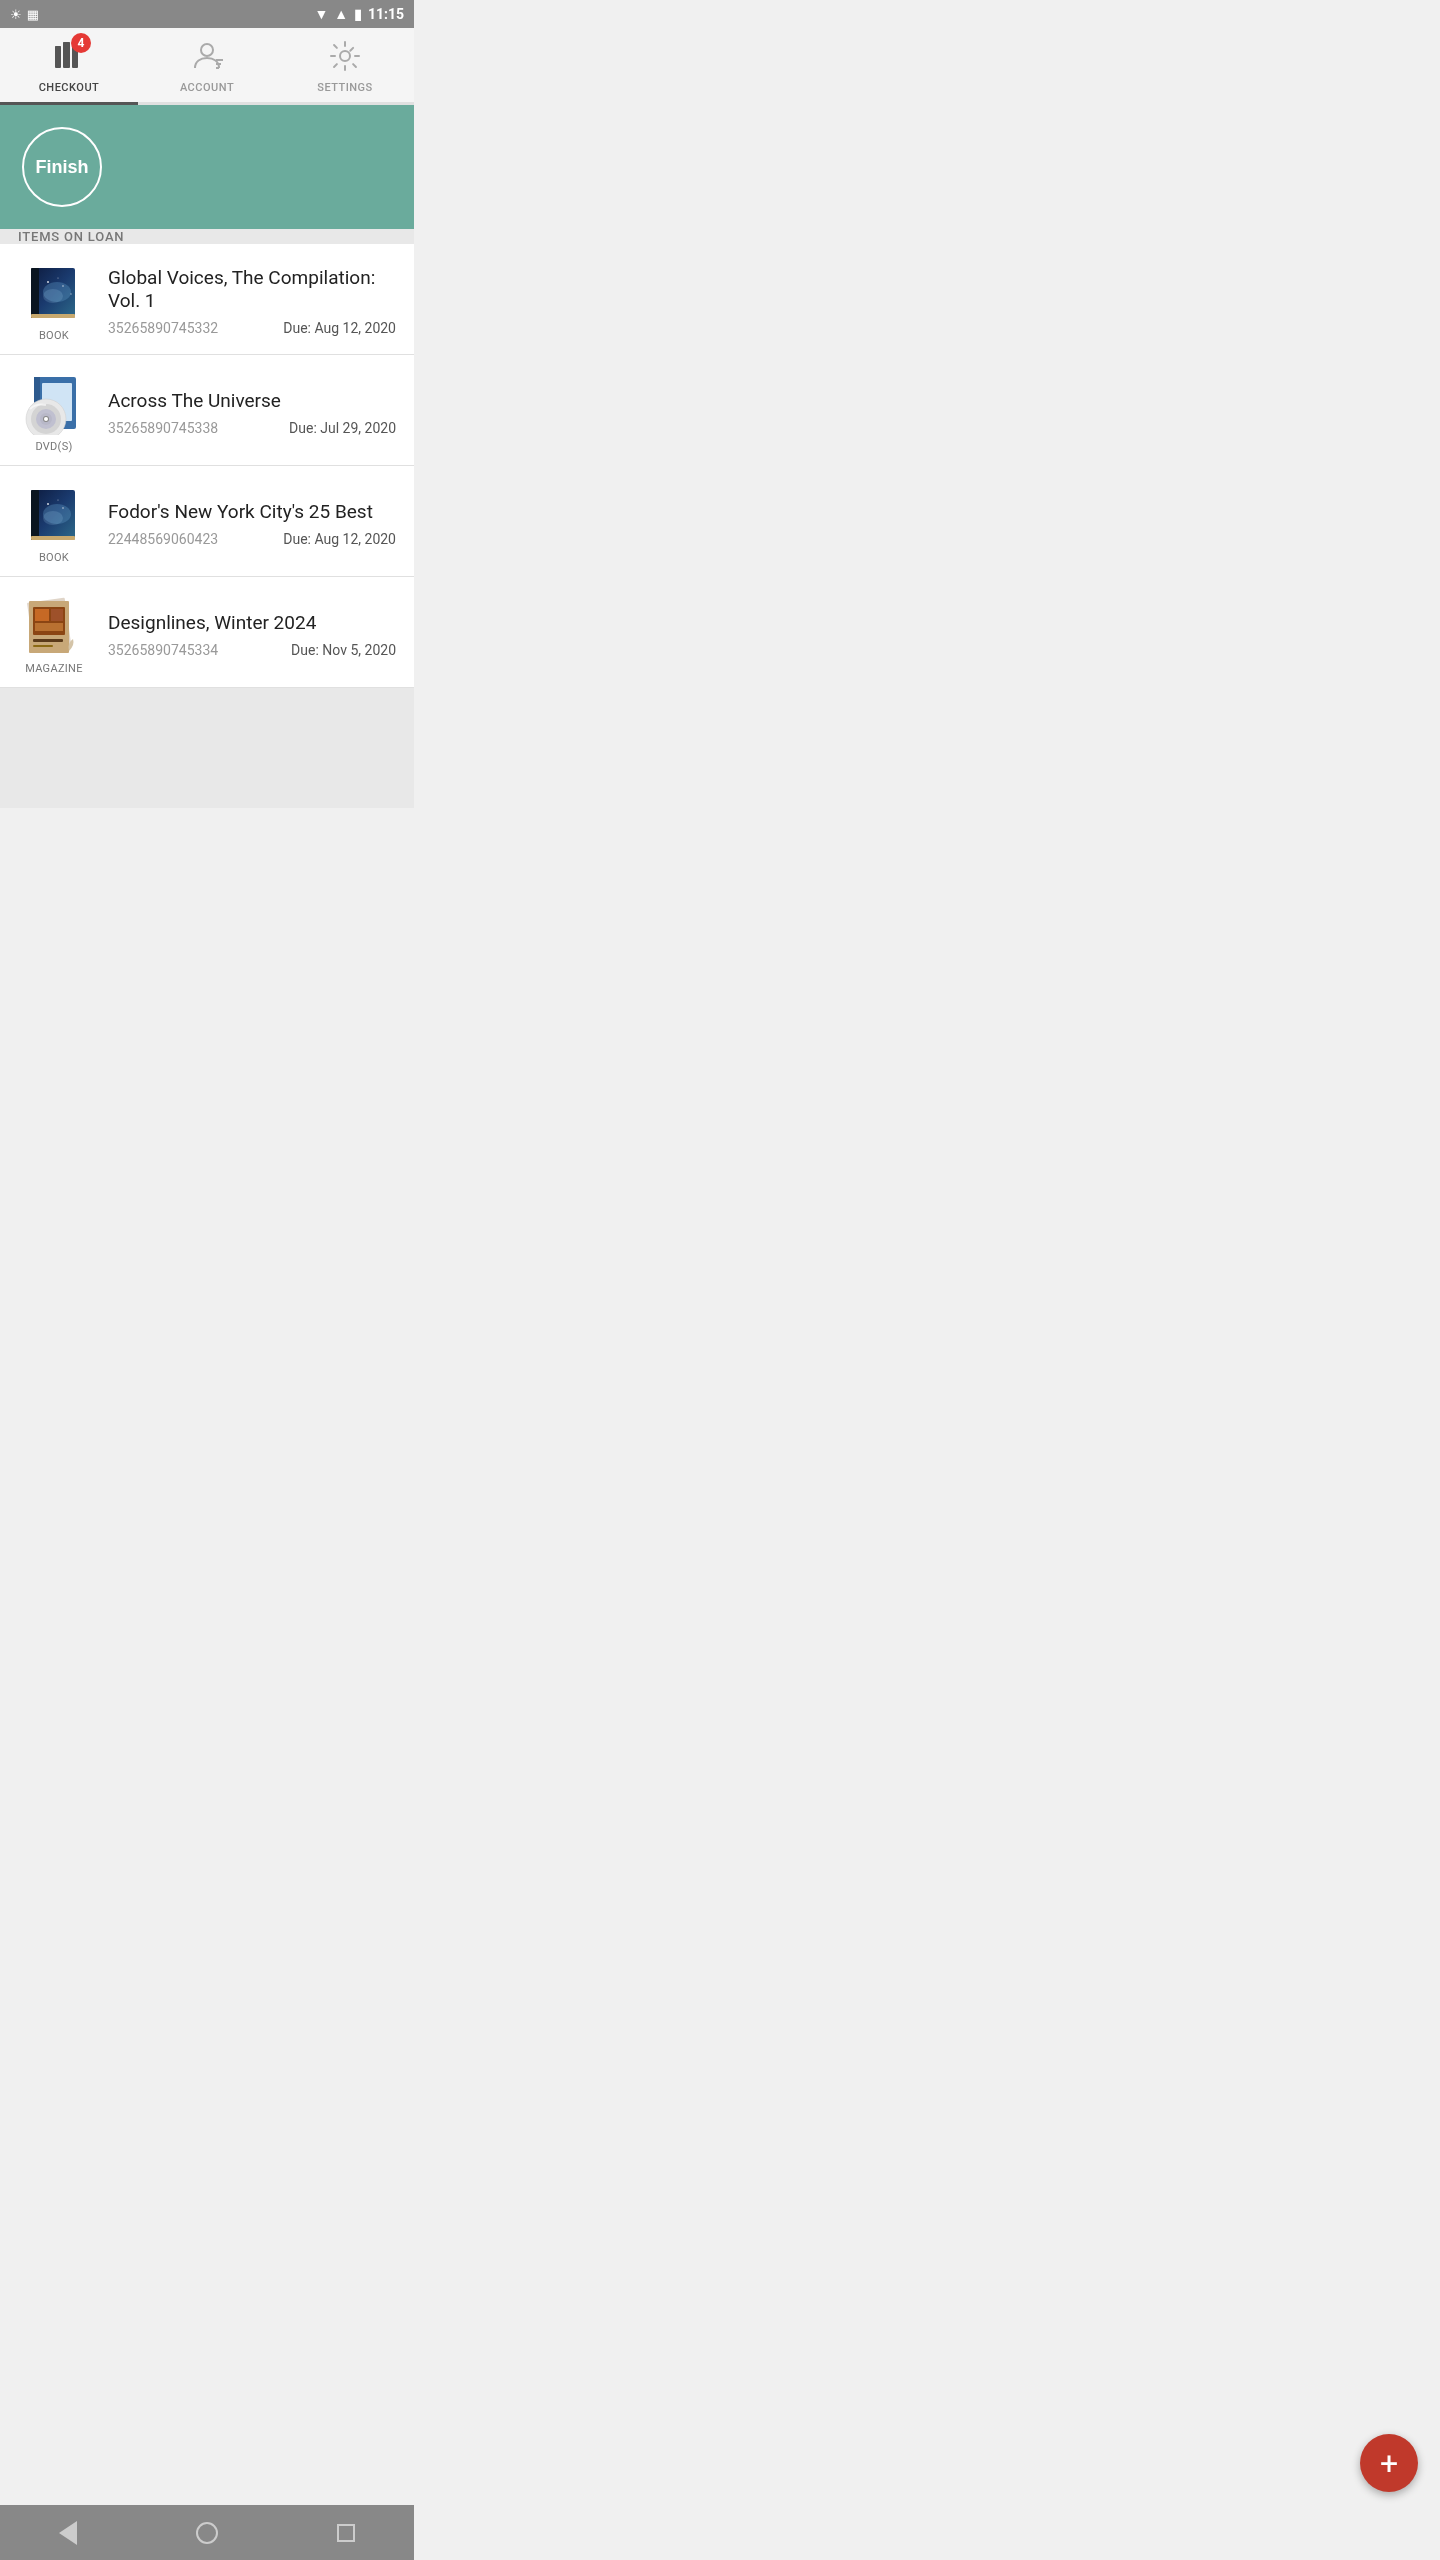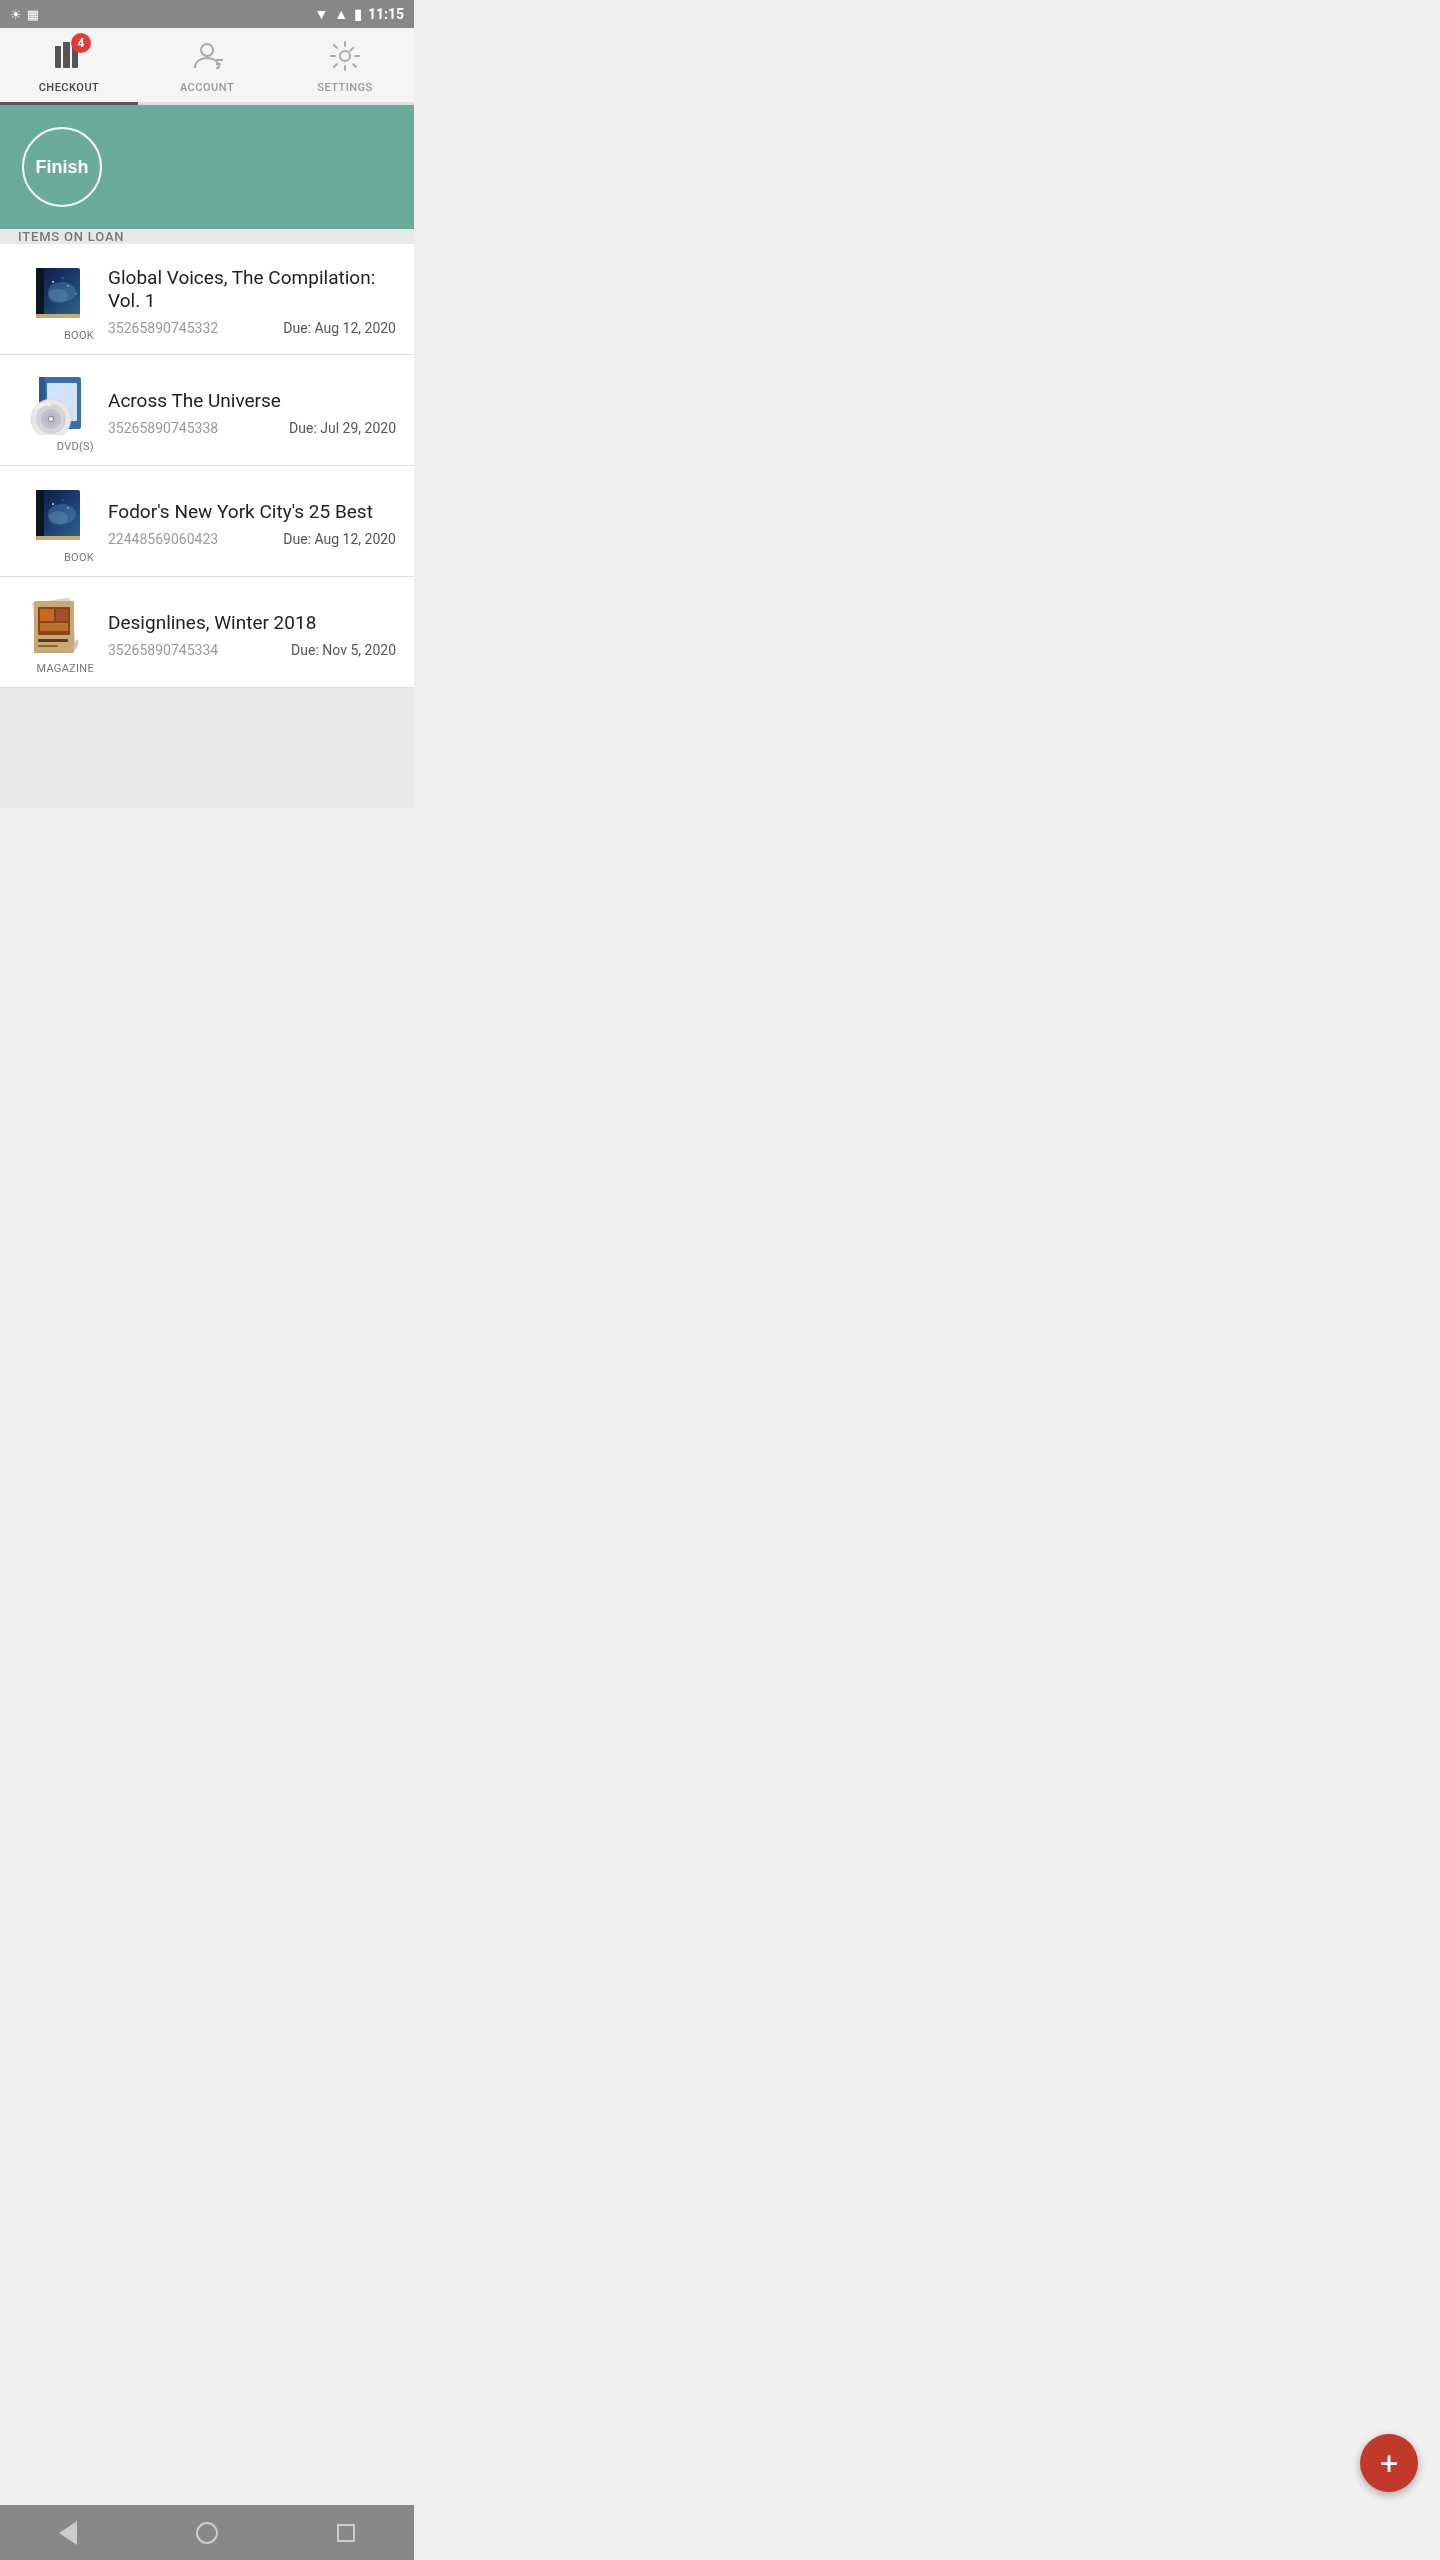--- a/index.html
+++ b/index.html
@@ -128,21 +128,21 @@
     .item-row {
       display: flex;
       align-items: center;
       padding: 16px 18px 12px 14px;
       border-bottom: 1px solid #e0e0e0;
       gap: 14px;
     }
     .item-media {
       display: flex;
       flex-direction: column;
-      align-items: flex-end;
+      align-items: center;
       width: 80px;
       flex-shrink: 0;
     }
     .item-icon-wrap {
       width: 70px;
       height: 65px;
       display: flex;
       align-items: center;
       justify-content: center;
     }
@@ -423,21 +423,21 @@
 
           <rect x="10" y="46" width="30" height="3" rx="1" fill="#5a3a1a"></rect>
           <rect x="10" y="52" width="20" height="2" rx="1" fill="#8b6914"></rect>
 
           <path d="M46 58 Q52 52 50 46 Q44 50 46 58Z" fill="#d4c4a8"></path>
         </svg>
       </div>
       <span class="item-type">MAGAZINE</span>
     </div>
     <div class="item-details">
-      <div class="item-title">Designlines, Winter 2018</div>
+      <div class="item-title">Designlines, Winter 2024</div>
       <div class="item-meta">
         <span class="item-barcode">35265890745334</span>
         <span class="item-due">Due: Nov 5, 2020</span>
       </div>
     </div>
   </div>
 </div>
 
 <div class="lower-bg"></div>
 

